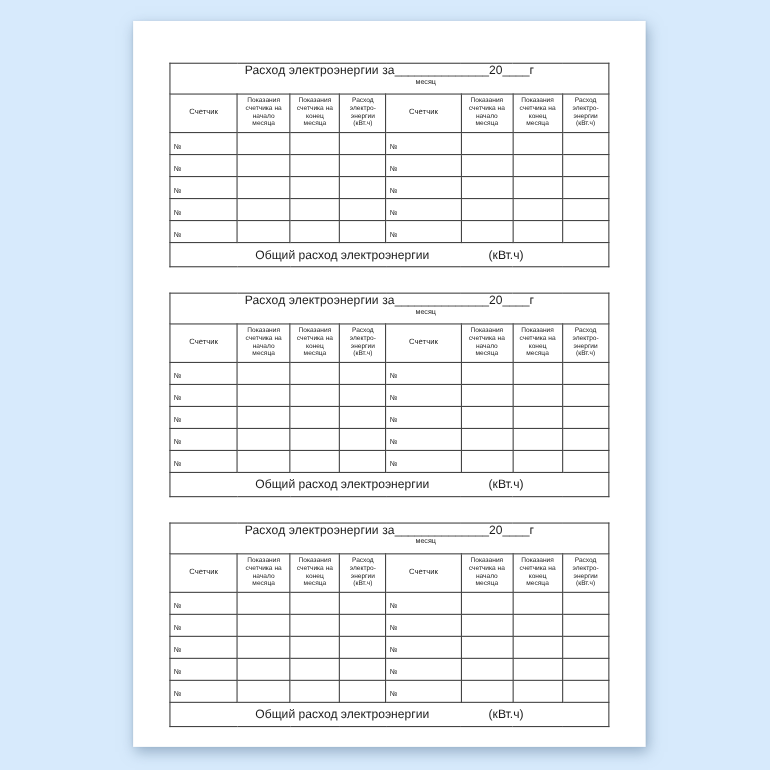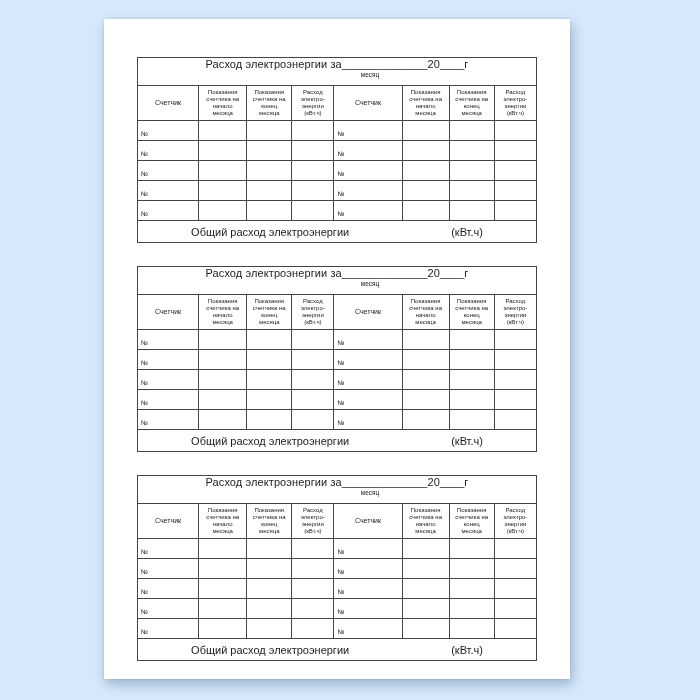--- a/index.html
+++ b/index.html
@@ -12,21 +12,21 @@
     overflow: hidden;
   }
   .stage {
     position: relative;
     width: 700px;
     height: 700px;
     background: #d7eafc;
   }
   .paper {
     position: absolute;
-    left: 104px;
+    left: 121px;
     top: 19px;
     width: 466px;
     height: 660px;
     background: #ffffff;
     box-shadow: 2px 5px 12px rgba(96, 125, 155, 0.55), 0 0 2px rgba(120, 145, 170, 0.35);
   }
   table.consumption-table {
     border-collapse: collapse;
     table-layout: fixed;
     width: 400px;
@@ -94,21 +94,20 @@
     height: 21px;
     vertical-align: middle;
   }
   .footer-line {
     display: flex;
     justify-content: center;
     align-items: center;
     font-size: 11px;
     font-weight: 500;
     white-space: nowrap;
-    gap: 24px;
   }
   .footer-gap {
     display: inline-block;
     width: 54px;
     height: 1px;
   }
 </style>
 </head>
 <body>
 

